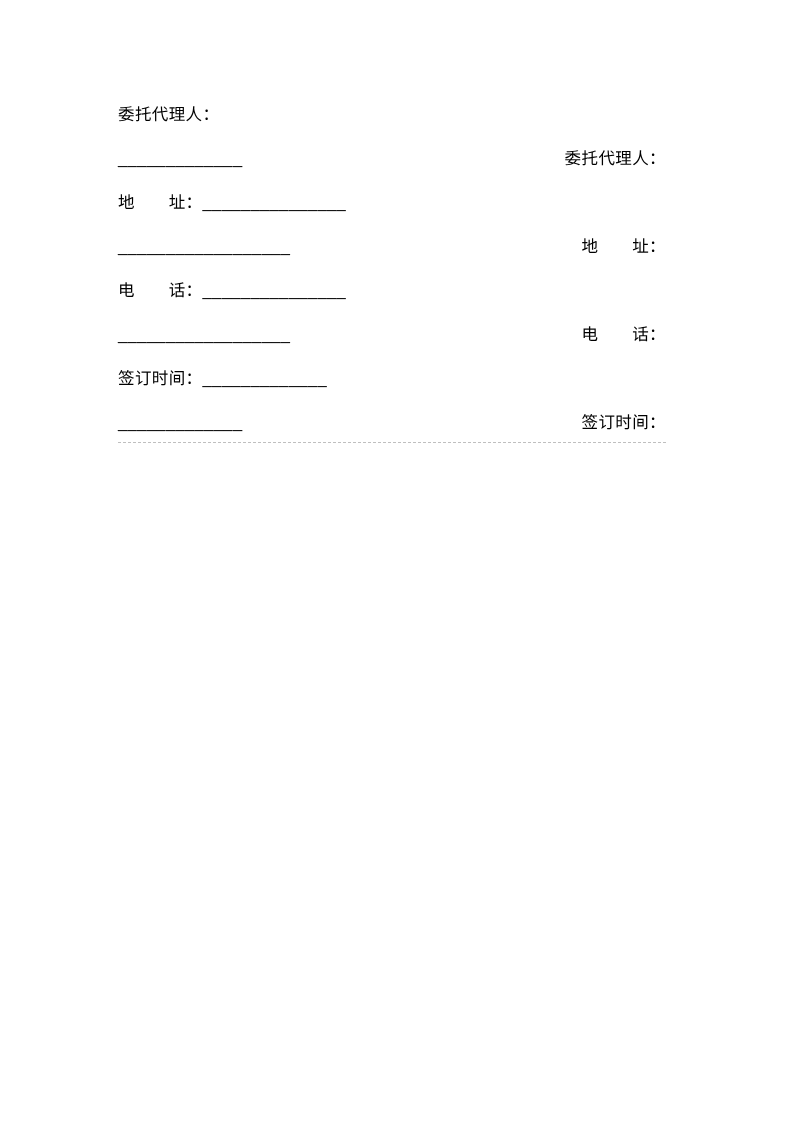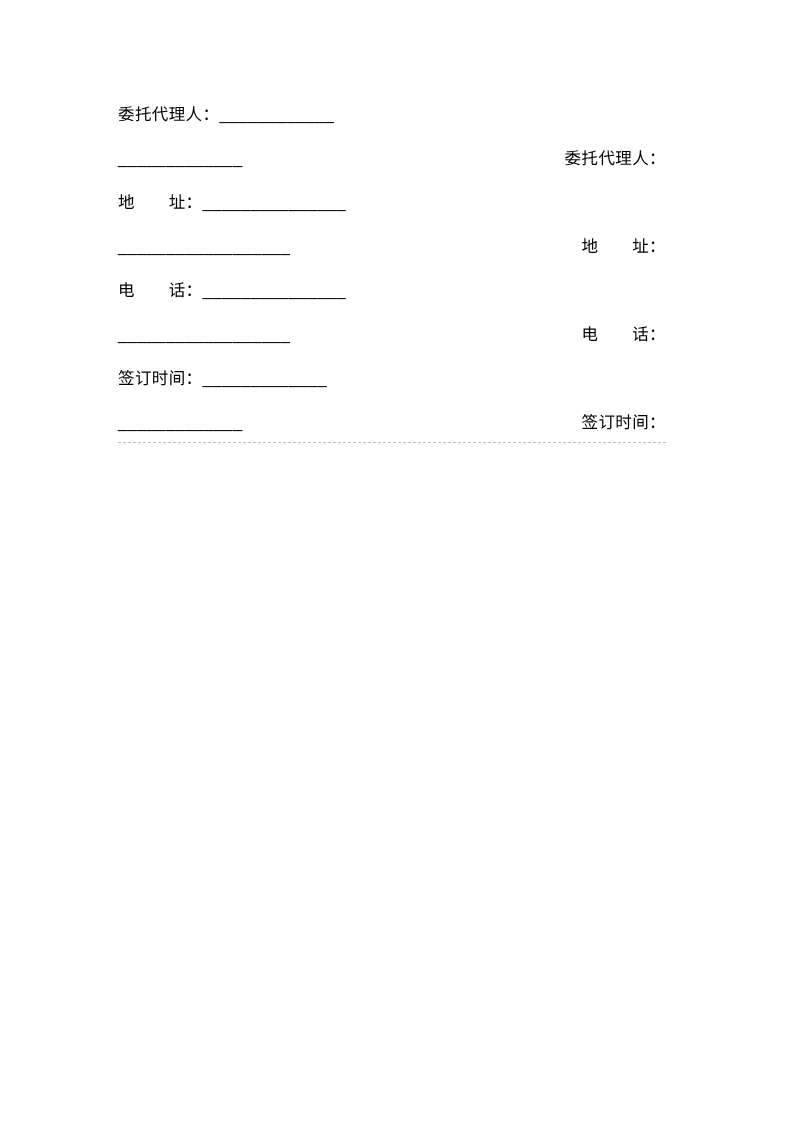--- a/index.html
+++ b/index.html
@@ -100,21 +100,20 @@
 <body>
 
 <div class="page">
 
   <div class="content">
 
     <div class="field-block">
       <div class="field-row">
         <div class="field-left">
           <span>委托代理人：</span>
-          <span class="rule">____________</span>
         </div>
         <div class="field-right">
           <span>委托代理人：</span>
         </div>
       </div>
       <div class="cont-row">
         <span class="cont-rule">_____________</span>
       </div>
     </div>
 

